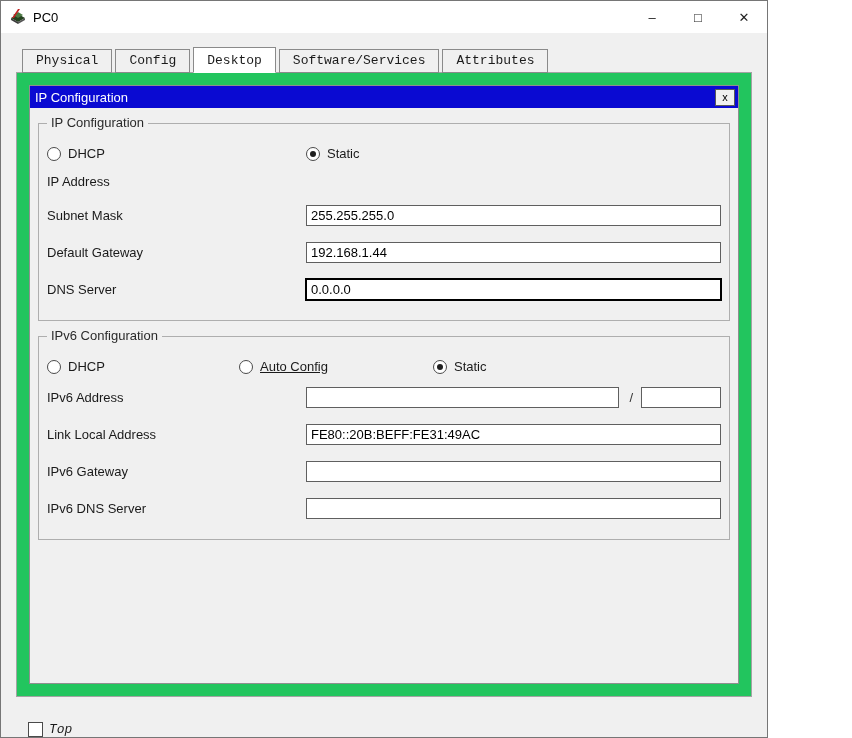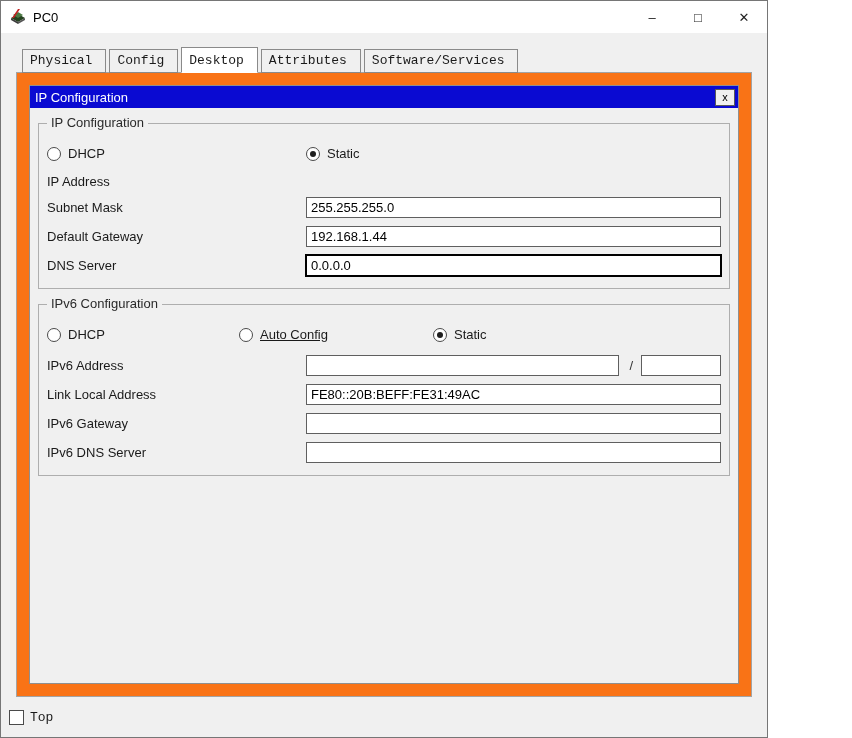--- a/index.html
+++ b/index.html
@@ -34,36 +34,36 @@
   .tabbar {
     display: flex; align-items: flex-end;
     padding: 14px 0 0 21px; margin-bottom: -1px;
     position: relative; z-index: 2; flex: 0 0 auto;
   }
   .tab {
     font-family: "Liberation Mono", monospace;
     font-size: 13px;
     border: 1px solid #8a8a8a;
     background: #f0f0f0;
-    padding: 3px 13px 4px 7px;
+    padding: 3px 13px 4px 13px;
     margin-right: 3px;
     cursor: default;
     white-space: nowrap;
   }
   .tab.on {
     background: #ffffff;
     padding-top: 5px;
     border-bottom-color: #ffffff;
   }
   
   .main {
     flex: 1 1 auto;
     margin: 0 15px;
     border: 1px solid #a3a3a3;
-    background: #f97316;
+    background: #22c55e;
     padding: 12px;
     overflow: hidden;
   }
   .dialog {
     height: 100%;
     border: 1px solid #8f8f8f;
     background: #f0f0f0;
     display: flex; flex-direction: column;
   }
   .dialog-header {
@@ -93,21 +93,21 @@
     border: 1px solid #aeaeae;
     padding: 20px 8px 4px 8px;
   }
   .legend {
     position: absolute;
     top: -9px; left: 8px;
     background: #f0f0f0;
     padding: 0 4px;
     color: #2a2a2a;
   }
-  .row { display: flex; align-items: center; margin-bottom: 8px; }
+  .row { display: flex; align-items: center; margin-bottom: 16px; }
   .row-label { width: 259px; flex: 0 0 auto; color: #1a1a1a; }
   .field {
     flex: 1 1 auto;
     height: 21px;
     border: 1px solid #5f5f5f;
     background: #ffffff;
     font-family: "Liberation Sans", sans-serif;
     font-size: 13px;
     padding: 0 4px;
     min-width: 0;
@@ -134,22 +134,23 @@
     content: "";
     position: absolute; left: 3px; top: 3px;
     width: 6px; height: 6px;
     border-radius: 50%;
     background: #1f1f1f;
   }
   .radio-row { margin-bottom: 13px; margin-top: 2px; }
   
   .footer {
     flex: 0 0 40px;
-    display: flex; align-items: center;
-    padding-left: 8px;
+    display: flex; align-items: flex-end;
+    padding-left: 27px;
+    font-style: italic;
   }
   .checkbox {
     width: 15px; height: 15px;
     border: 1px solid #4a4a4a;
     background: #fff;
     margin-right: 6px;
     flex: 0 0 auto;
   }
   .footer-label { font-family: "Liberation Mono", monospace; font-size: 13px; }
 </style>
@@ -173,22 +174,22 @@
       <div class="win-btn">–</div>
       <div class="win-btn">□</div>
       <div class="win-btn close">✕</div>
     </div>
   </div>
 
   <div class="tabbar">
     <div class="tab">Physical</div>
     <div class="tab">Config</div>
     <div class="tab on">Desktop</div>
+    <div class="tab">Software/Services</div>
     <div class="tab">Attributes</div>
-    <div class="tab">Software/Services</div>
   </div>
 
   <div class="main">
     <div class="dialog">
 
       <div class="dialog-header">
         <span>IP Configuration</span>
         <button class="dialog-close">x</button>
       </div>
 

